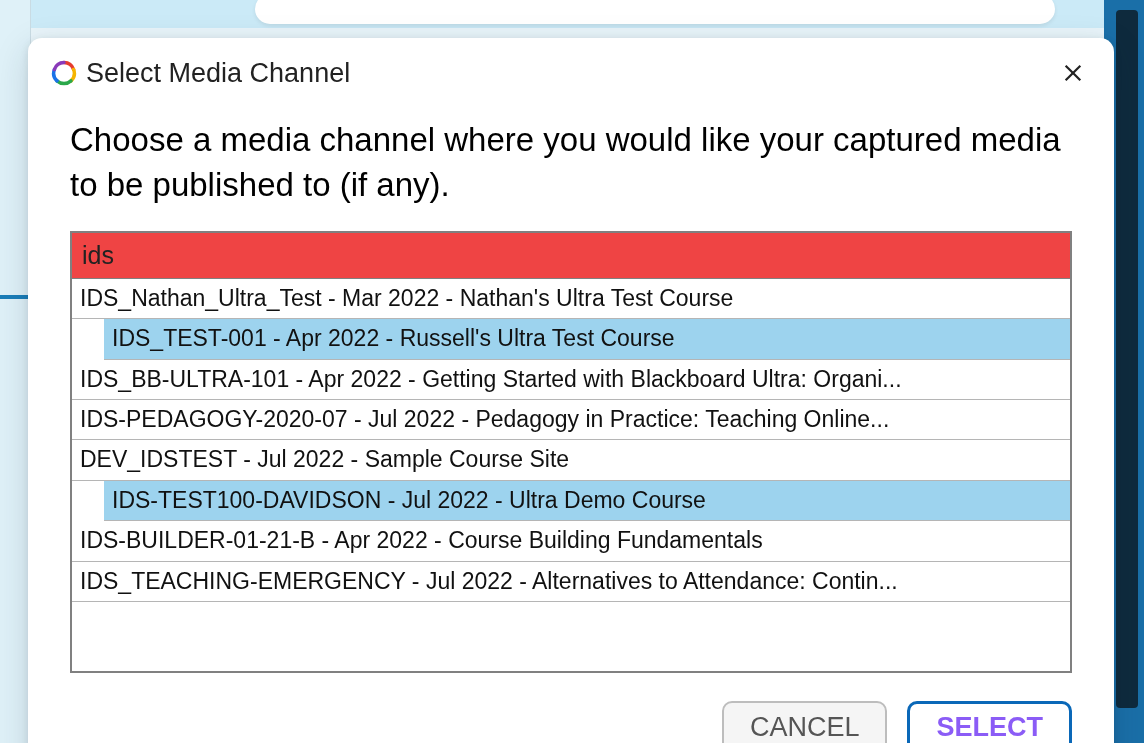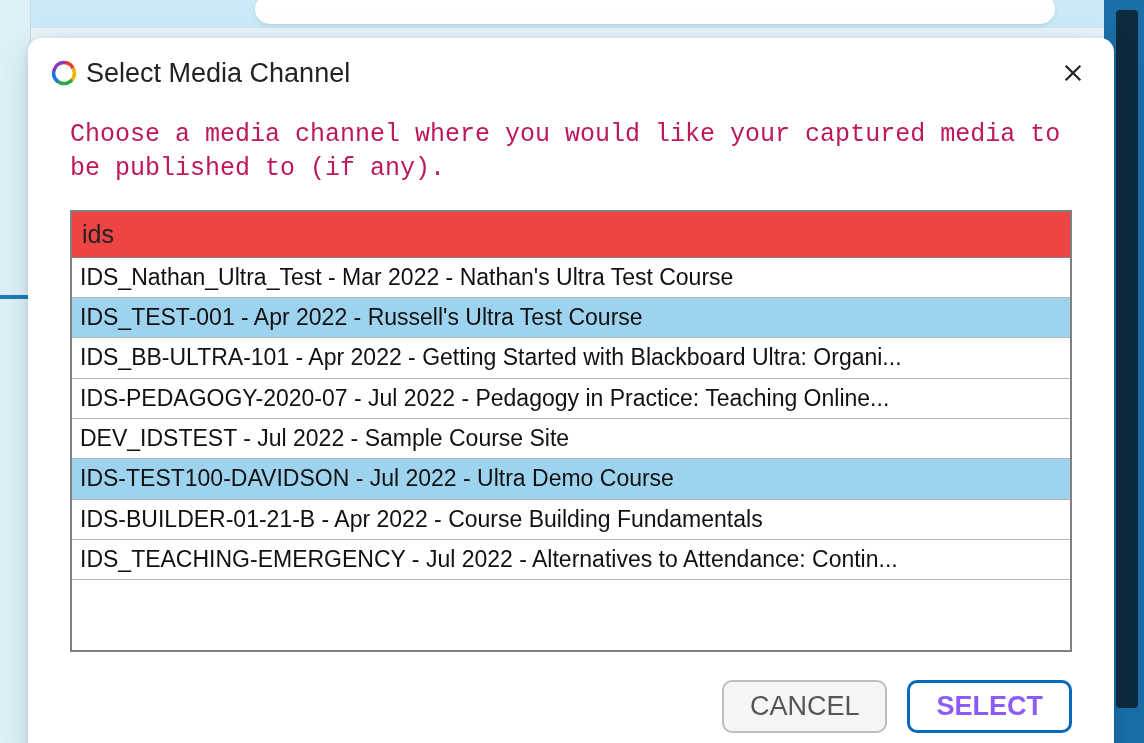--- a/index.html
+++ b/index.html
@@ -101,25 +101,24 @@
     width: 22px; height: 22px;
     stroke: #222;
     stroke-width: 2.4;
     fill: none;
   }
 
   .dialog-body {
     padding: 20px 42px 10px 42px;
   }
   .instruction {
-    font-size: 25px;
-    color: #be185d;
+    font-size: 33px;
+    color: #000000;
     margin-bottom: 24px;
     line-height: 1.35;
-    font-family: Liberation Mono, monospace;
   }
 
   .search-wrap {
     border: 2px solid #808080;
     margin-bottom: 0;
   }
   .search-input {
     width: 100%;
     box-sizing: border-box;
     border: none;
@@ -142,20 +141,21 @@
     padding: 3px 8px 3px 8px;
     white-space: nowrap;
     overflow: hidden;
     text-overflow: ellipsis;
     border-bottom: 1px solid #b5b5b5;
     cursor: pointer;
     line-height: 1.45;
   }
   .list-item.selected {
     background: #9dd3ee;
+    margin-left: 32px;
   }
 
   .dialog-footer {
     display: flex;
     justify-content: flex-end;
     gap: 20px;
     padding: 18px 42px 28px 42px;
   }
   .btn {
     font-size: 27px;

